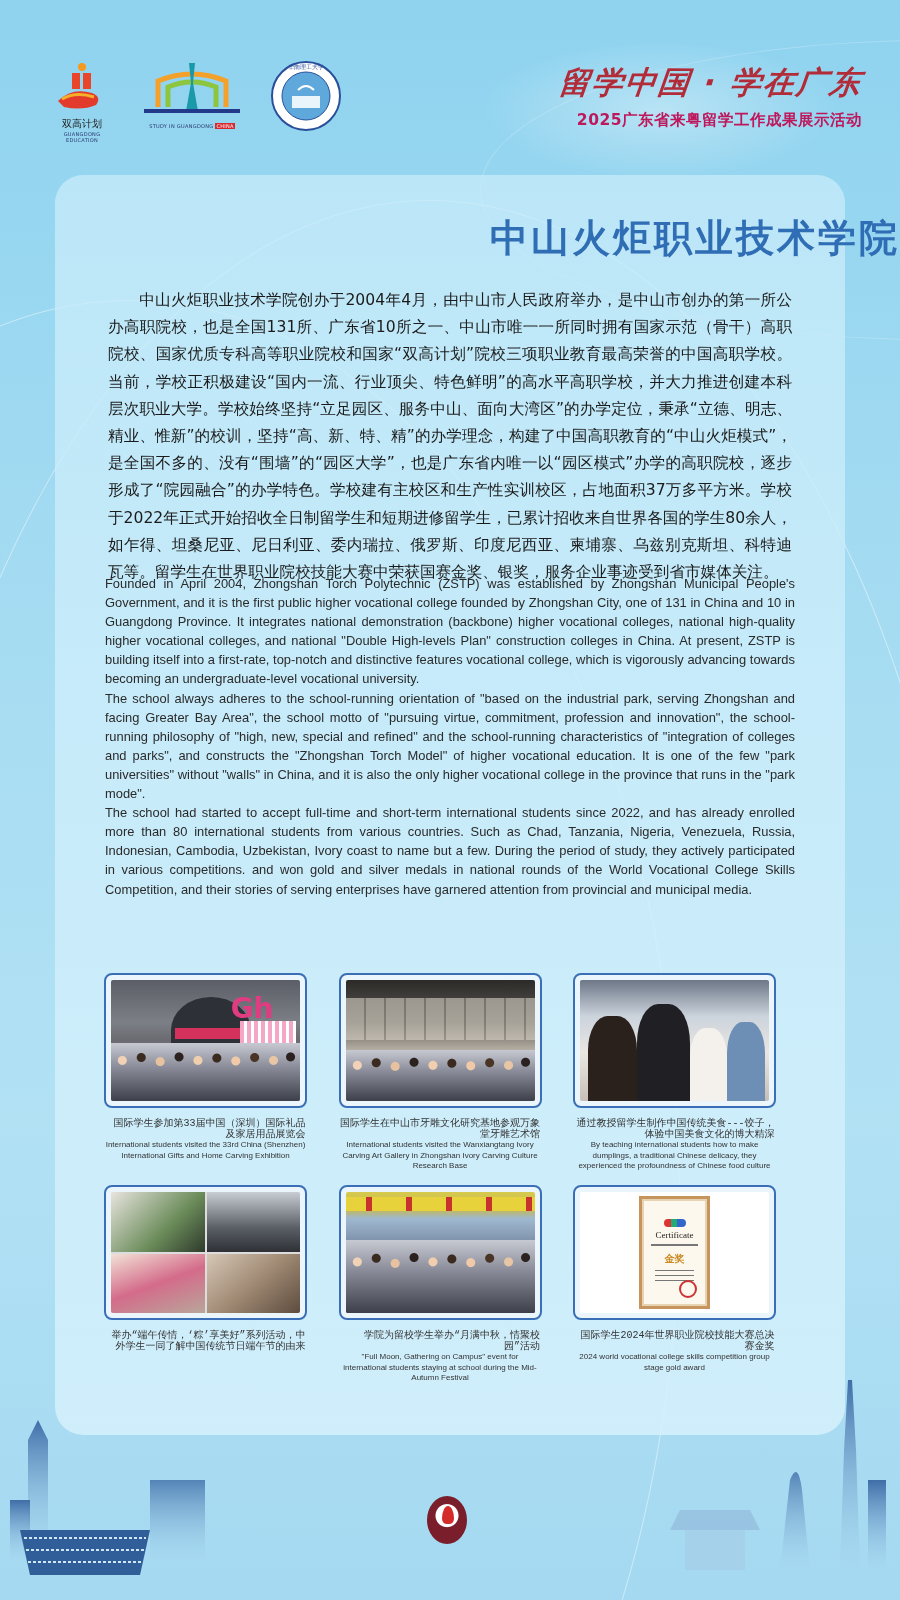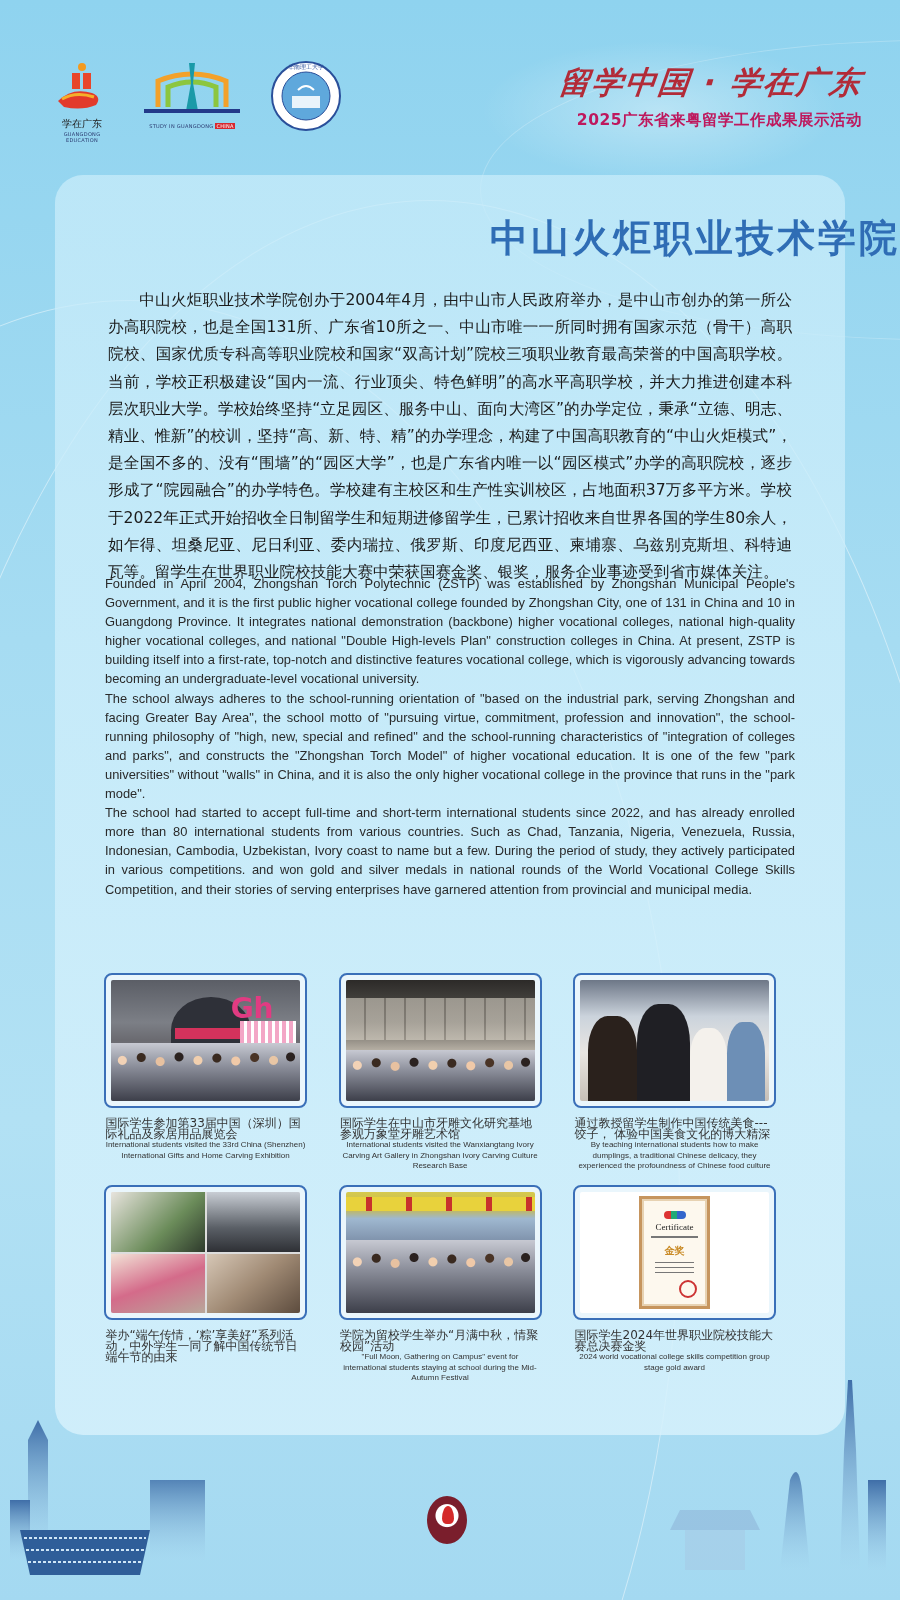--- a/index.html
+++ b/index.html
@@ -61,21 +61,21 @@
   
   .gallery { position: absolute; left: 104px; top: 973px; width: 672px; }
   .g-row { display: flex; justify-content: space-between; }
   .g-row + .g-row { margin-top: 0; }
   .g-item { width: 203px; display: flex; flex-direction: column; align-items: center; }
   .g-frame {
     width: 203px; height: 135px; border: 2.5px solid #3a6fb8; border-radius: 8px;
     padding: 5px; background: #eaf6fc;
   }
   .g-photo { width: 100%; height: 100%; border-radius: 2px; position: relative; overflow: hidden; }
-  .g-cap-cn { font-size: 12px; color: #333; text-align: left; margin-top: 10px; line-height: 11px; width: 200px; }
+  .g-cap-cn { font-size: 10px; color: #333; text-align: right; margin-top: 10px; line-height: 11px; width: 200px; font-family: Liberation Mono, monospace; }
   .g-cap-en { font-family: "Liberation Sans", sans-serif; font-size: 8px; color: #333; text-align: center; line-height: 10.5px; width: 200px; }
   .row2 { margin-top: 0; }
   
   .p1 { background: linear-gradient(180deg, #5b5e66 0%, #7c7f86 35%, #6a6a70 50%, #9aa0aa 100%); }
   .p1 .arch { position: absolute; left: 32%; top: 14%; width: 42%; height: 55%; border-radius: 50% 50% 0 0; background: #2e3038; }
   .p1 .banner { position: absolute; left: 34%; top: 40%; width: 38%; height: 9%; background: #d4325c; }
   .p1 .pink { position: absolute; right: 2%; top: 34%; width: 30%; height: 40%;
     background: repeating-linear-gradient(90deg, #f3a6c6 0 4px, #fff 4px 7px); }
   .p1 .gh { position: absolute; right: 14%; top: 10%; font-size: 28px; font-weight: bold; color: #e13b82; }
   .crowd { position: absolute; left: 0; right: 0; bottom: 0; height: 48%;
@@ -99,21 +99,21 @@
   .p4 { background: #ddd; display: grid; grid-template-columns: 1fr 1fr; grid-template-rows: 1fr 1fr; gap: 2px; }
   .p4 div:nth-child(1) { background: linear-gradient(135deg, #e8e4de, #6b8c5a 60%, #2e3a2c); }
   .p4 div:nth-child(2) { background: linear-gradient(180deg, #c8cdd4, #5a5f66 60%, #2e3035); }
   .p4 div:nth-child(3) { background: linear-gradient(160deg, #f2e2d6, #d46b8a 50%, #b8a79a); }
   .p4 div:nth-child(4) { background: linear-gradient(140deg, #d6c7b6, #a08a74 50%, #5d4c3e); }
   .p5 { background: linear-gradient(180deg, #d6ca4e 0%, #c5b850 14%, #9fb8d0 22%, #6f7f99 50%, #2f3442 100%); }
   .p5 .flag { position: absolute; left: 0; right: 0; top: 4%; height: 12%;
     background: repeating-linear-gradient(90deg, #e8d23c 0 20px, #c8322c 20px 26px, #e8d23c 26px 40px); }
   .p6 { background: #ffffff; display: flex; justify-content: center; align-items: center; }
   .cert { width: 38%; height: 94%; background: #fdf8ee; border: 3px solid #c6955e; box-shadow: inset 0 0 0 2px #e7d2b2; position: relative;
-    display: flex; flex-direction: column; align-items: center; padding-top: 12px; }
+    display: flex; flex-direction: column; align-items: center; padding-top: 20px; }
   .cert .cert-logo { width: 22px; height: 8px; background: linear-gradient(90deg,#d33 0 30%,#2a7 30% 60%,#36c 60%); border-radius: 4px; }
   .cert .cert-title { font-family: "Liberation Serif", serif; font-size: 9px; color: #222; margin-top: 3px; }
   .cert .cert-lines { width: 70%; height: 2px; background: #777; margin-top: 4px; }
   .cert .cert-award { font-size: 10px; color: #c98a25; font-weight: bold; margin-top: 6px; }
   .cert .cert-seal { position: absolute; right: 10px; bottom: 8px; width: 18px; height: 18px; border-radius: 50%; border: 2px solid #c33; }
   
   .footer-emblem {
     position: absolute; left: 427px; top: 1496px; width: 40px; height: 48px; border-radius: 50%;
     background: radial-gradient(circle at 50% 40%, #ffffff 0 11px, #7a1e2c 12px 20px);
     border: 2px solid #7a1e2c;
@@ -133,21 +133,21 @@
 
 <div class="logos">
   <div class="logo logo-gd">
     <svg width="60" height="52" viewBox="0 0 60 52">
       <circle cx="30" cy="6" r="4" fill="#f39a1f"></circle>
       <rect x="20" y="12" width="8" height="16" fill="#e8452a"></rect>
       <rect x="31" y="12" width="8" height="16" fill="#e8452a"></rect>
       <path d="M6 40 Q20 26 40 32 Q50 36 44 44 Q30 50 12 46 Z" fill="#e23a2b"></path>
       <path d="M10 38 Q24 30 42 36" stroke="#f5b02a" stroke-width="3" fill="none"></path>
     </svg>
-    <span class="logo-cap">学在广东</span>
+    <span class="logo-cap">双高计划</span>
     <span class="logo-cap-small">GUANGDONG EDUCATION</span>
   </div>
   <div class="logo logo-study">
     <svg width="100" height="58" viewBox="0 0 100 58">
       <path d="M16 46 L16 20 Q50 6 84 20 L84 46" stroke="#f3a12a" stroke-width="5" fill="none"></path>
       <path d="M26 46 L26 26 Q50 16 74 26 L74 46" stroke="#8cc63f" stroke-width="5" fill="none"></path>
       <path d="M47 2 L53 2 L51 22 L56 50 L44 50 L49 22 Z" fill="#1a9aa8"></path>
       <rect x="2" y="48" width="96" height="4" fill="#233a8a"></rect>
     </svg>
     <span class="logo-cap-small">

